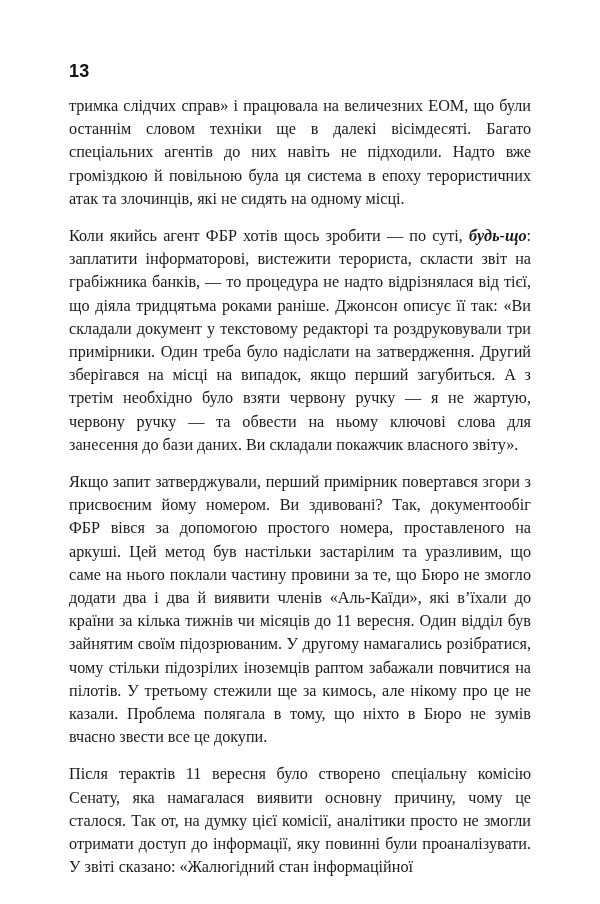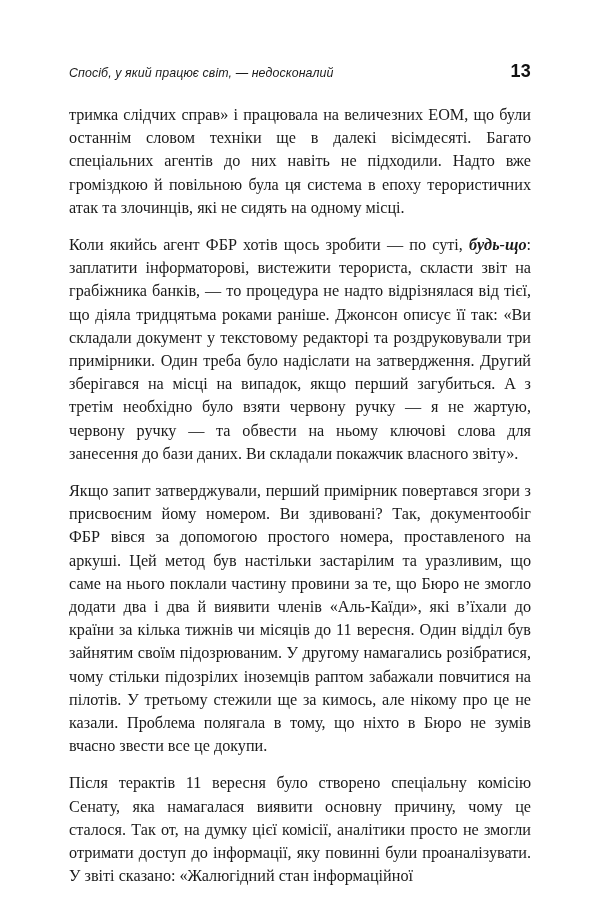--- a/index.html
+++ b/index.html
@@ -50,21 +50,21 @@
     font-weight: 700;
     font-size: 18px;
     color: #111111;
     letter-spacing: 0.2px;
   }
 
   
   .text-block {
     position: absolute;
     left: 69px;
-    top: 104px;
+    top: 95px;
     width: 462px;
   }
 
   p.para {
     margin: 0 0 14px 0;
     font-size: 16.2px;
     line-height: 23.2px;
     text-align: justify;
     text-justify: inter-word;
     hyphens: manual;
@@ -77,21 +77,20 @@
     font-style: italic;
     font-weight: bold;
   }
 </style>
 </head>
 <body>
 
 <div class="page">
 
   <div class="running-head">
-    <span class="running-head-title">Спосіб, у який працює світ, — недосконалий</span>
     <span class="running-head-folio">13</span>
   </div>
 
   <div class="text-block">
 
     <p class="para">тримка слідчих справ» і працювала на величезних ЕОМ, що були останнім словом техніки ще в далекі вісімдесяті. Багато спеціальних агентів до них навіть не підходили. Надто вже громіздкою й повільною була ця система в епоху терористичних атак та злочинців, які не сидять на одному місці.</p>
 
     <p class="para">
       <span>Коли якийсь агент ФБР хотів щось зробити — по суті, </span><i>будь-що</i><span>: заплатити інформаторові, вистежити терориста, скласти звіт на грабіжника банків, — то процедура не надто відрізнялася від тієї, що діяла тридцятьма роками раніше. Джонсон описує її так: «Ви складали документ у текстовому редакторі та роздруковували три примірники. Один треба було надіслати на затвердження. Другий зберігався на місці на випадок, якщо перший загубиться. А з третім необхідно було взяти червону ручку — я не жартую, червону ручку — та обвести на ньому ключові слова для занесення до бази даних. Ви складали покажчик власного звіту».</span>
     </p>

